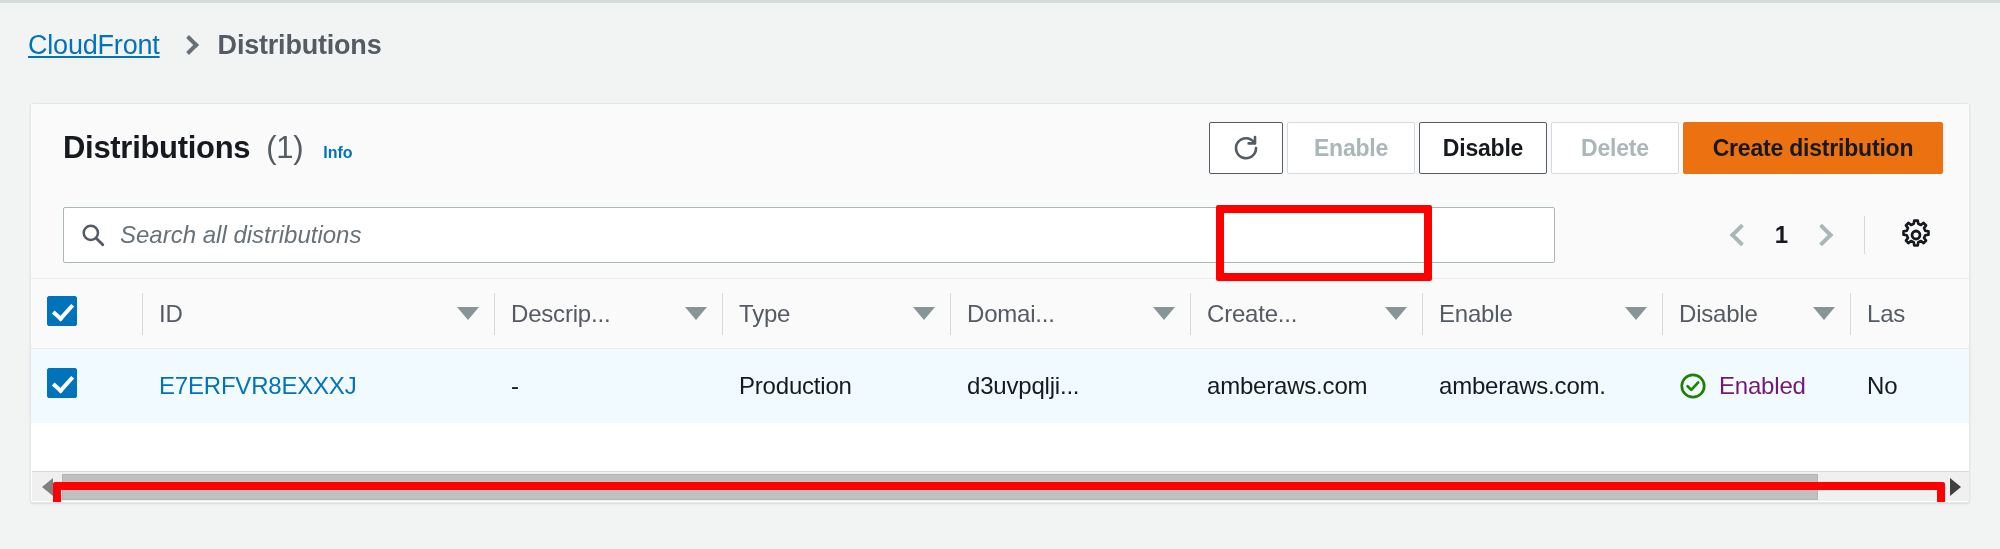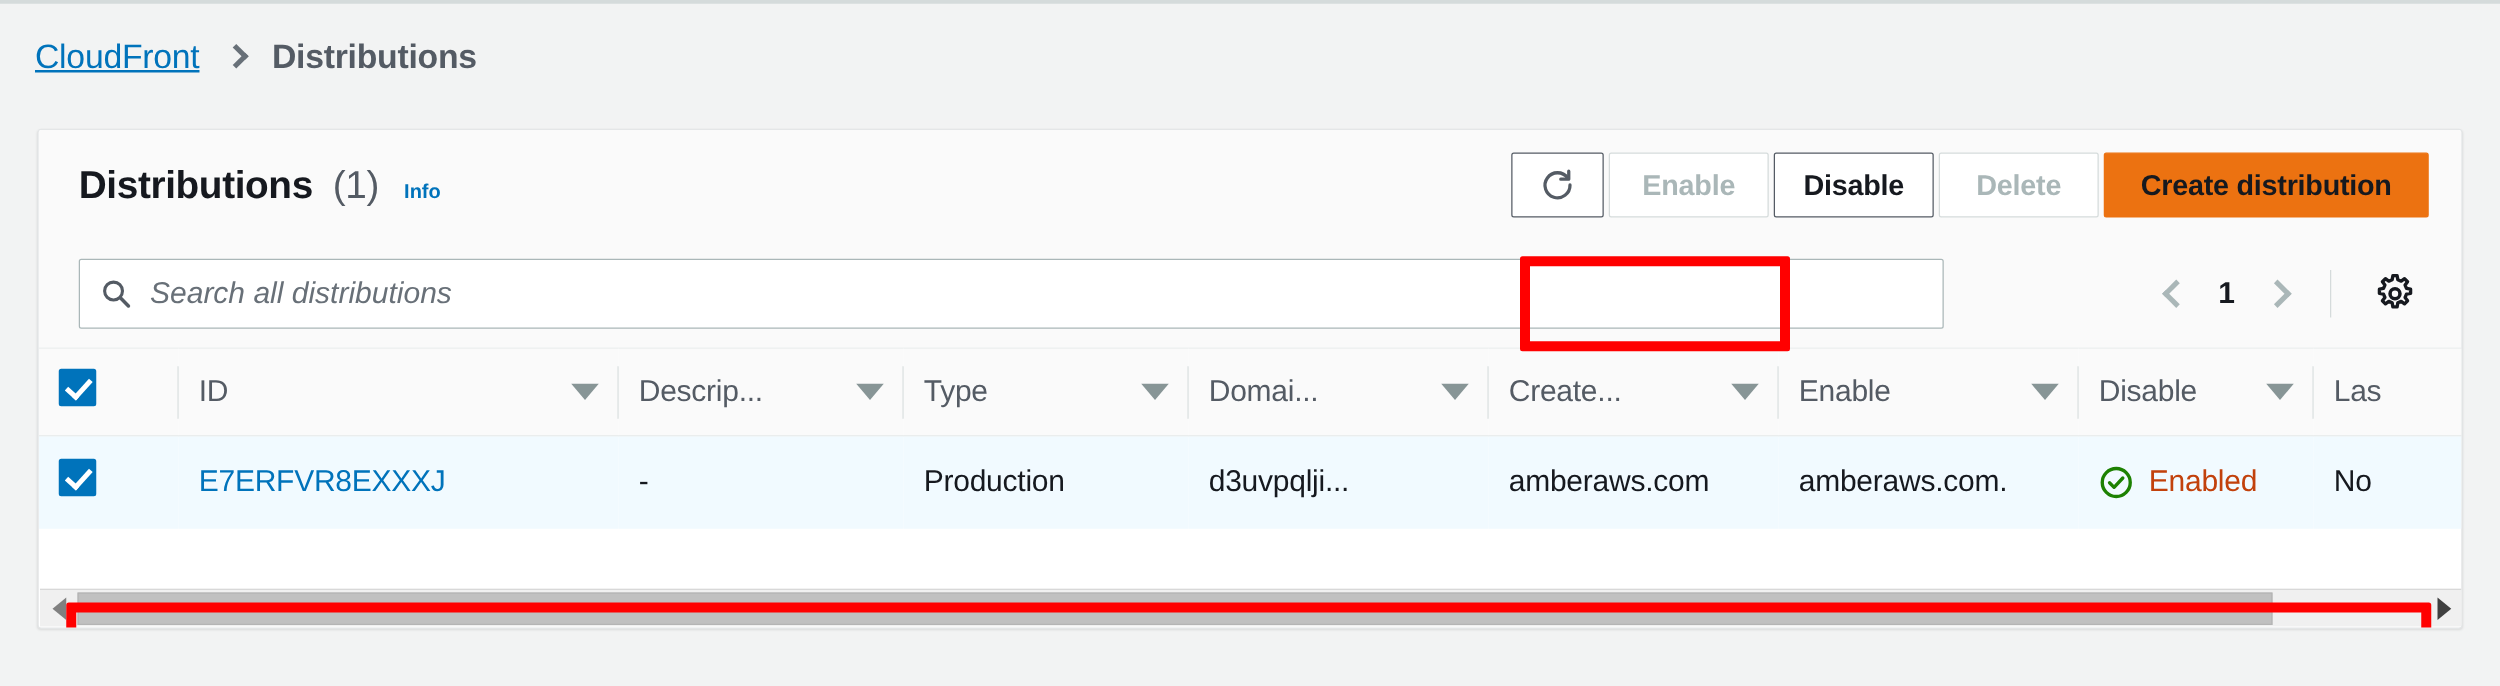--- a/index.html
+++ b/index.html
@@ -265,21 +265,21 @@
   }
 
   .id-link {
     color: #0073bb;
     font-size: 24px;
     cursor: pointer;
   }
 
   .status-cell { display: flex; align-items: center; gap: 12px; }
   .status-ico { width: 28px; height: 28px; flex: none; }
-  .status-text { color: #c2410c; font-size: 24px; }
+  .status-text { color: #701a75; font-size: 24px; }
 
   
   .annot-row {
     position: absolute;
     left: 22px;
     top: 378px;
     width: 1892px;
     height: 86px;
     border: 8px solid #ff0000;
     border-radius: 2px;

